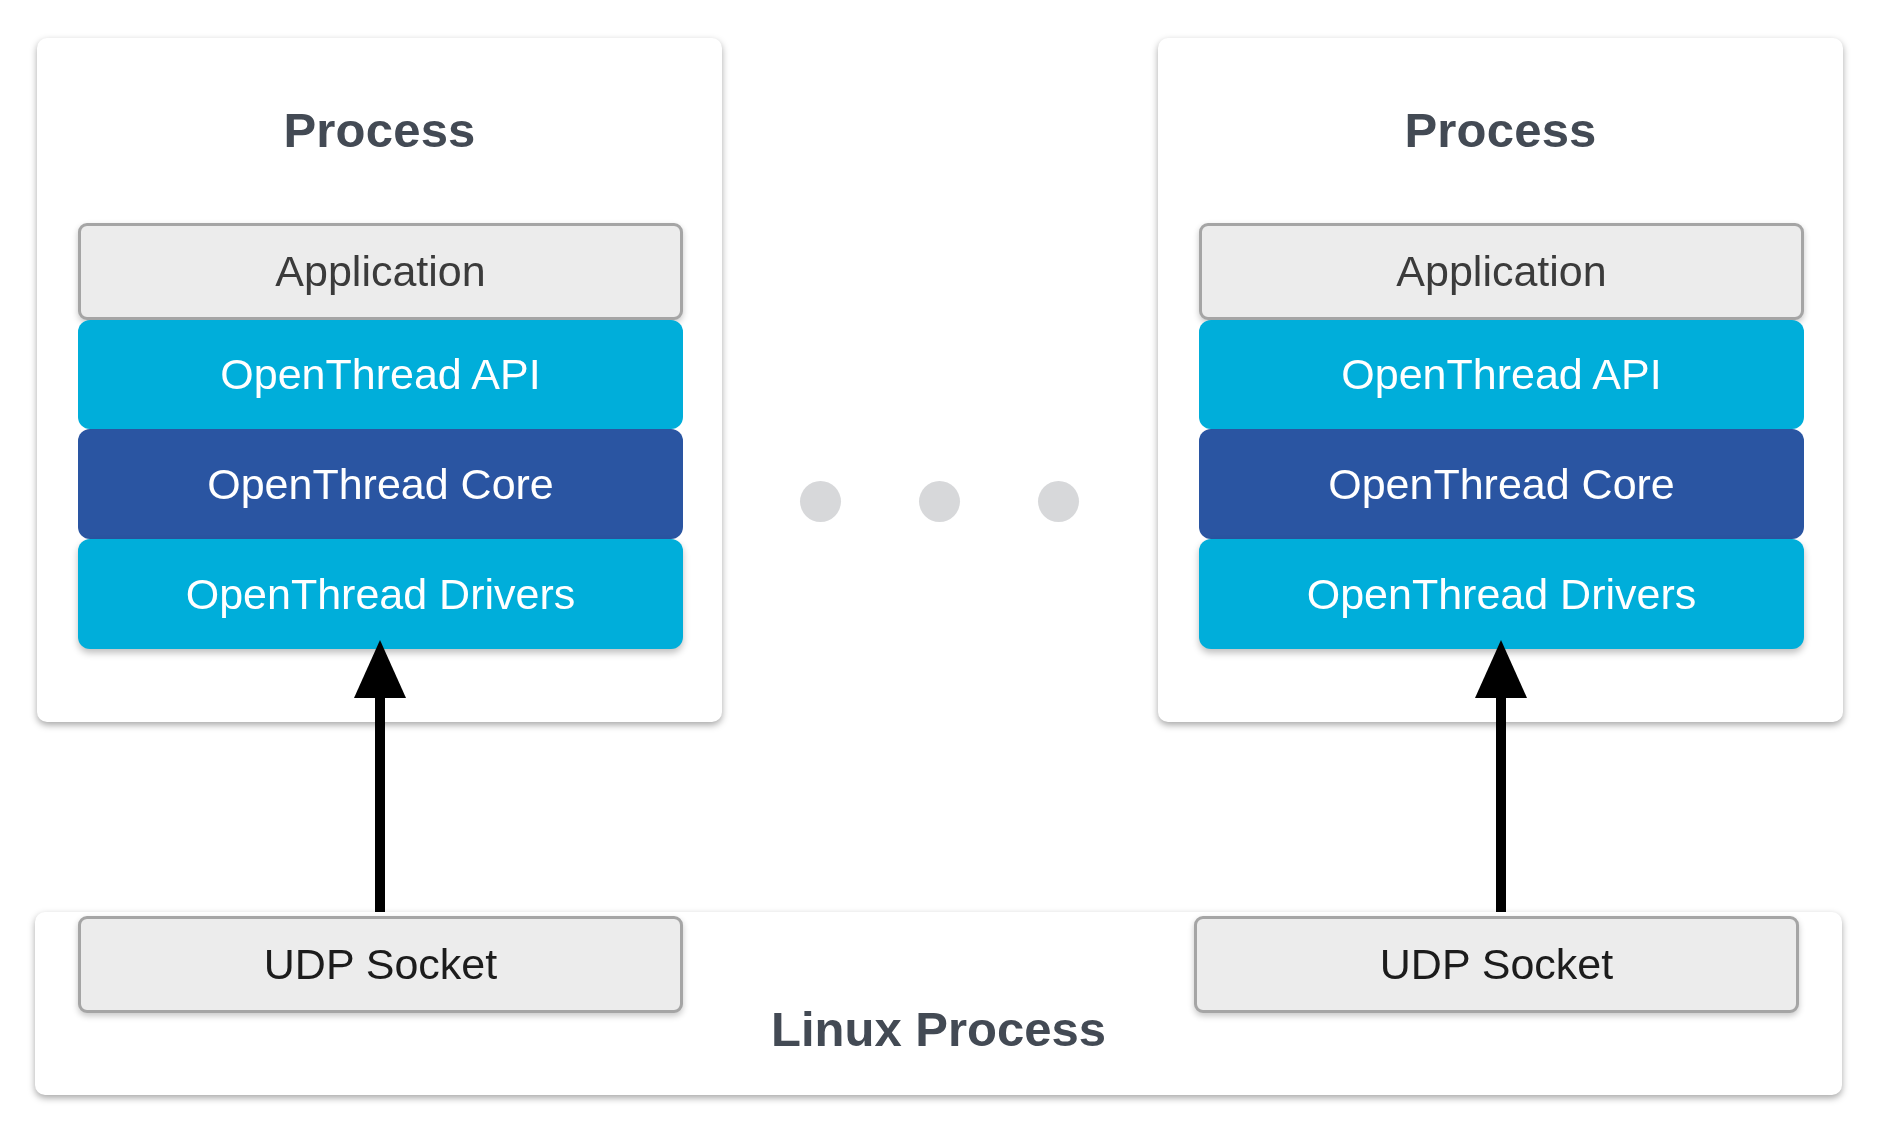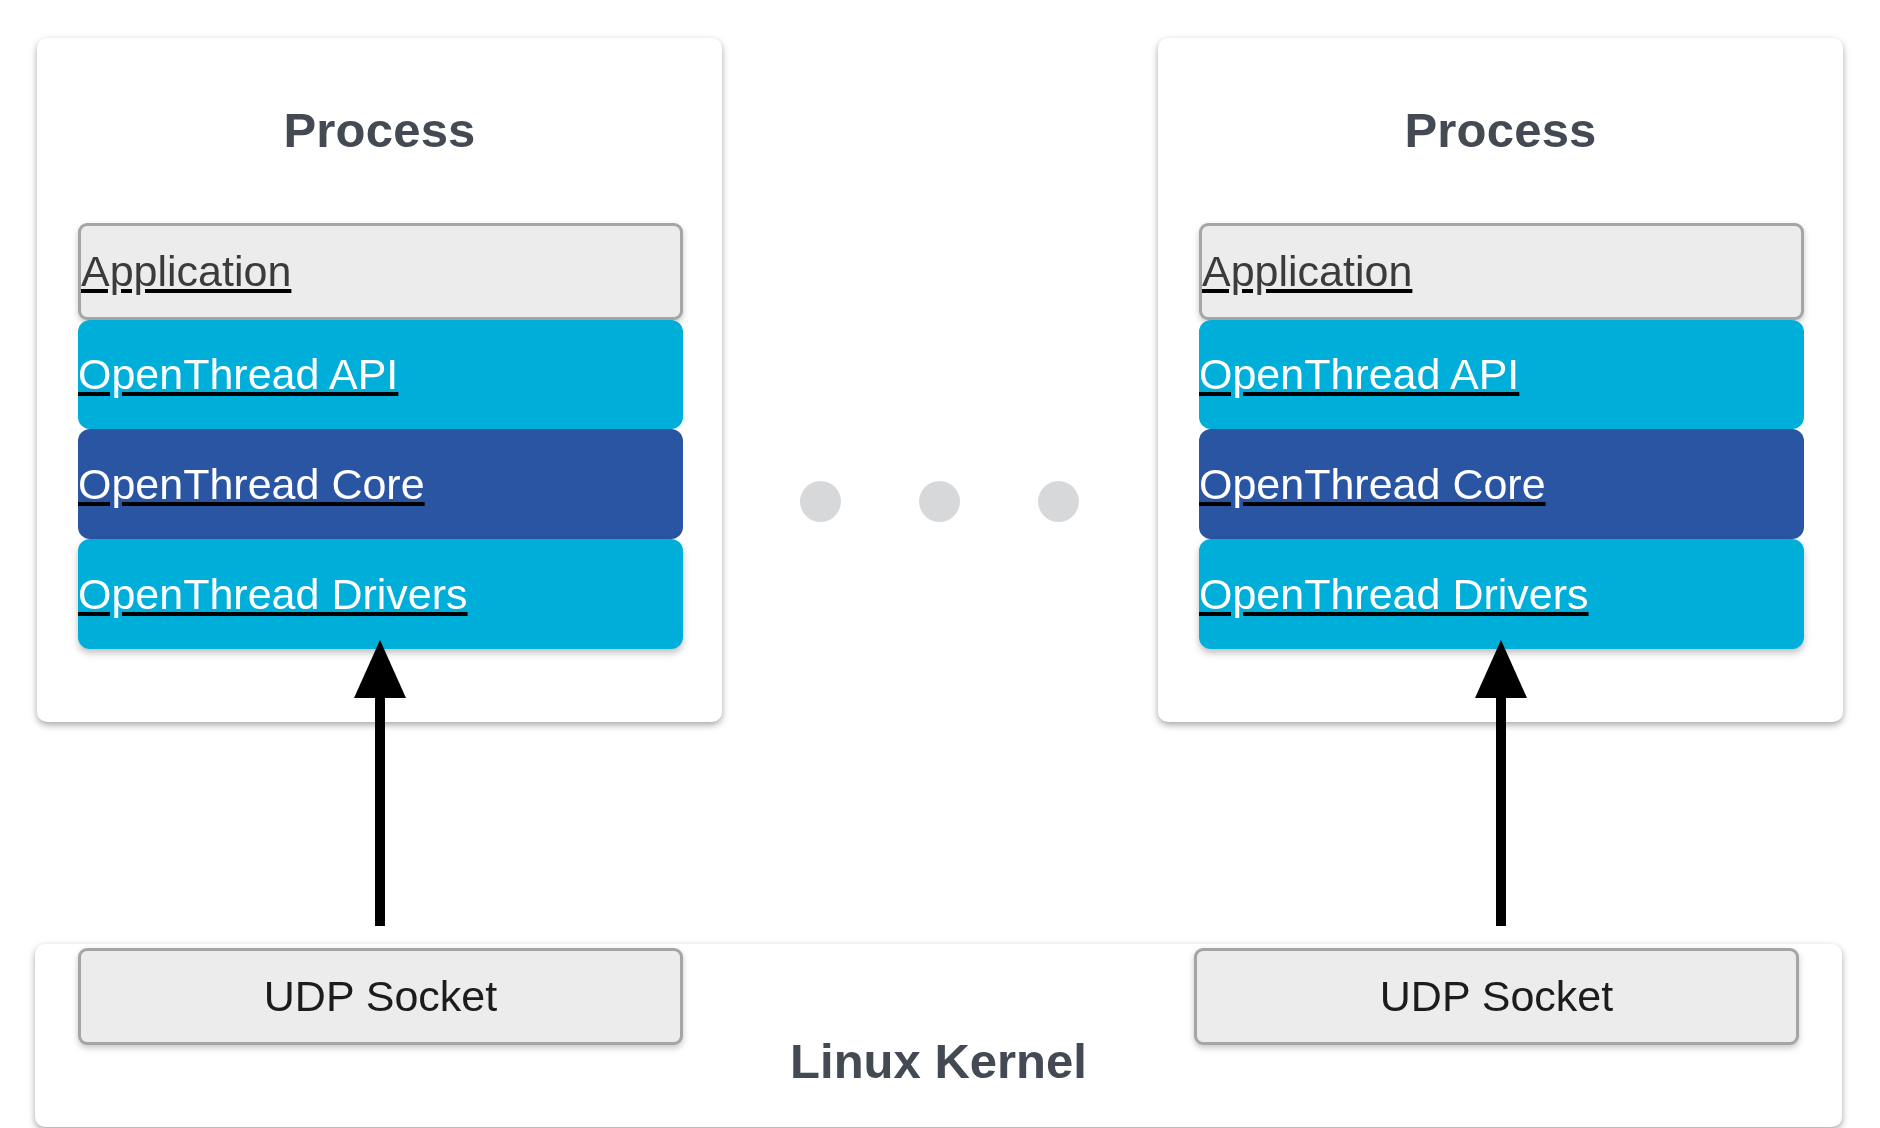--- a/index.html
+++ b/index.html
@@ -34,23 +34,22 @@
     font-weight: bold;
     color: #434a54;
     letter-spacing: 0.2px;
   }
 
   
   .layer {
     position: absolute;
     display: flex;
     align-items: center;
-    justify-content: flex-start;
+    justify-content: center;
     box-sizing: border-box;
-    text-decoration: underline;
   }
   .layer-label {
     font-size: 43px;
     line-height: 1;
     white-space: nowrap;
   }
   .layer-app {
     background: #ececec;
     border: 3px solid #a5a5a5;
     border-radius: 9px;
@@ -163,26 +162,26 @@
     </svg>
   </div>
 
   <div class="arrow" style="left:1461px; top:636px; height:290px;">
     <svg width="80" height="290" viewBox="0 0 80 290">
       <polygon points="40,4 66,62 14,62" fill="#000000"></polygon>
       <rect x="35" y="58" width="10" height="232" fill="#000000"></rect>
     </svg>
   </div>
 
-  <div class="kernel-card" style="left:35px; top:912px; width:1807px; height:183px;margin-top:32px;">
+  <div class="kernel-card" style="left:35px; top:912px; width:1807px; height:183px;">
 
     <div class="socket-box" style="left:43px; top:4px; width:605px; height:97px;">
       <span class="socket-label">UDP Socket</span>
     </div>
 
-    <div class="kernel-title" style="left:648px; top:89px; width:511px;">Linux Kernel</div>
+    <div class="kernel-title" style="left:648px; top:89px; width:511px;">Linux Process</div>
 
     <div class="socket-box" style="left:1159px; top:4px; width:605px; height:97px;">
       <span class="socket-label">UDP Socket</span>
     </div>
   </div>
 
 </div>
 
 </body></html>

